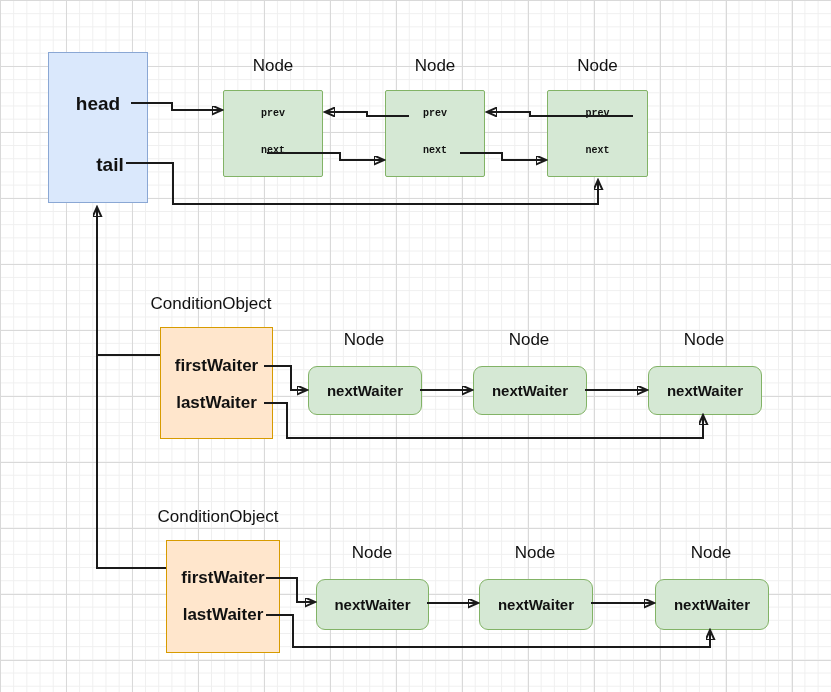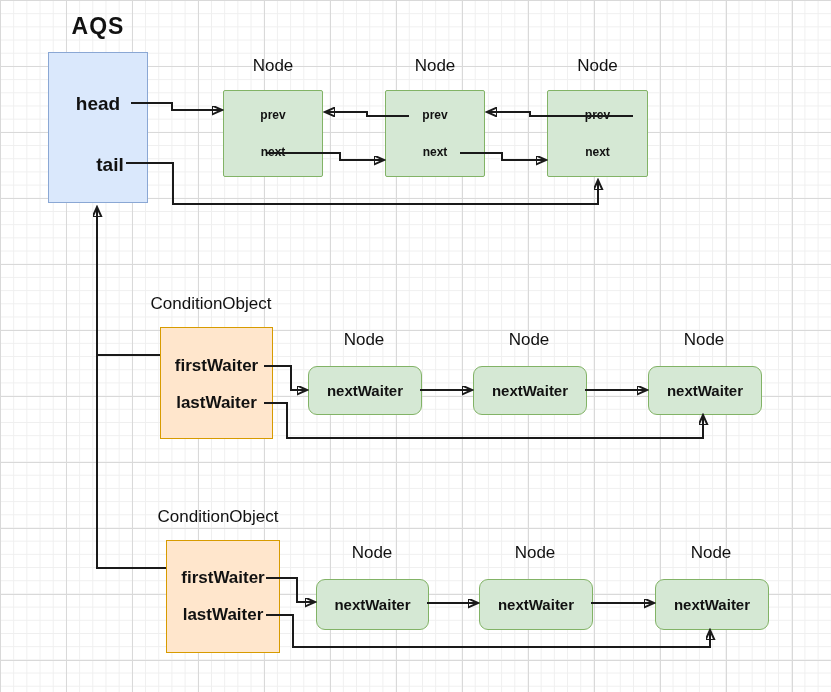--- a/index.html
+++ b/index.html
@@ -24,30 +24,29 @@
   .box{position:absolute;box-sizing:border-box;border:1px solid;}
   .aqs-box{background:#dae8fc;border-color:#8aa7d4;}
   .node-box{background:#d5e8d4;border-color:#82b366;border-radius:2px;}
   .cond-box{background:#ffe6cc;border-color:#d79b00;}
   .waiter-box{background:#d5e8d4;border:1px solid #82b366;border-radius:9px;
     display:flex;align-items:center;justify-content:center;
     font-weight:700;font-size:15px;}
   .field{position:absolute;font-weight:700;text-align:center;white-space:nowrap;}
   .field-lg{font-size:19px;}
   .field-md{font-size:17px;}
-  .field-sm{font-size:12px;}
+  .field-sm{font-size:10px;font-family:Liberation Mono, monospace;}
   svg.wires{position:absolute;left:0;top:0;pointer-events:none;}
   svg.wires path{fill:none;stroke:#1a1a1a;stroke-width:2;}
 </style>
 </head>
 <body>
 
 <div class="canvas">
 
-  <div class="abs aqs-title" style="left:48px;top:13px;width:100px;">AQS</div>
 
   <div class="box aqs-box" style="left:48px;top:52px;width:100px;height:151px;"></div>
   <div class="field field-lg" style="left:48px;top:93px;width:100px;">head</div>
   <div class="field field-lg" style="left:48px;top:154px;width:124px;">tail</div>
 
   <div class="abs shape-title" style="left:223px;top:56px;width:100px;">Node</div>
   <div class="abs shape-title" style="left:385px;top:56px;width:100px;">Node</div>
   <div class="abs shape-title" style="left:547px;top:56px;width:101px;">Node</div>
 
   <div class="box node-box" style="left:223px;top:90px;width:100px;height:87px;"></div>

